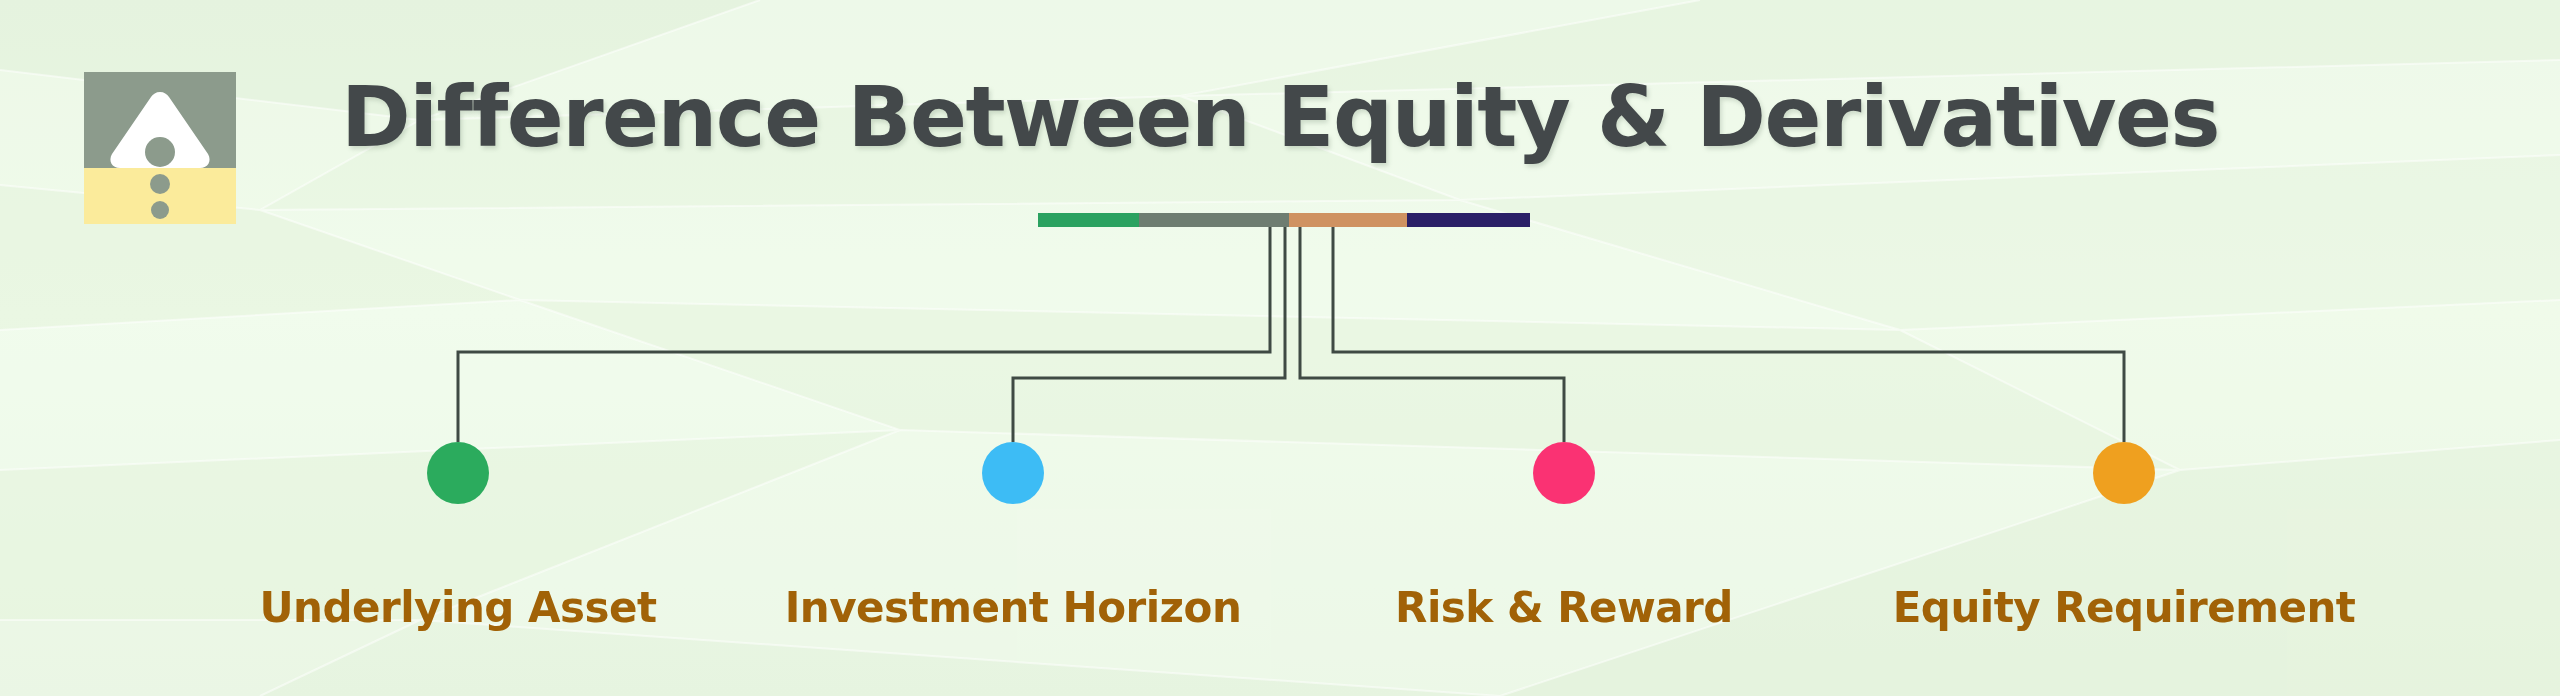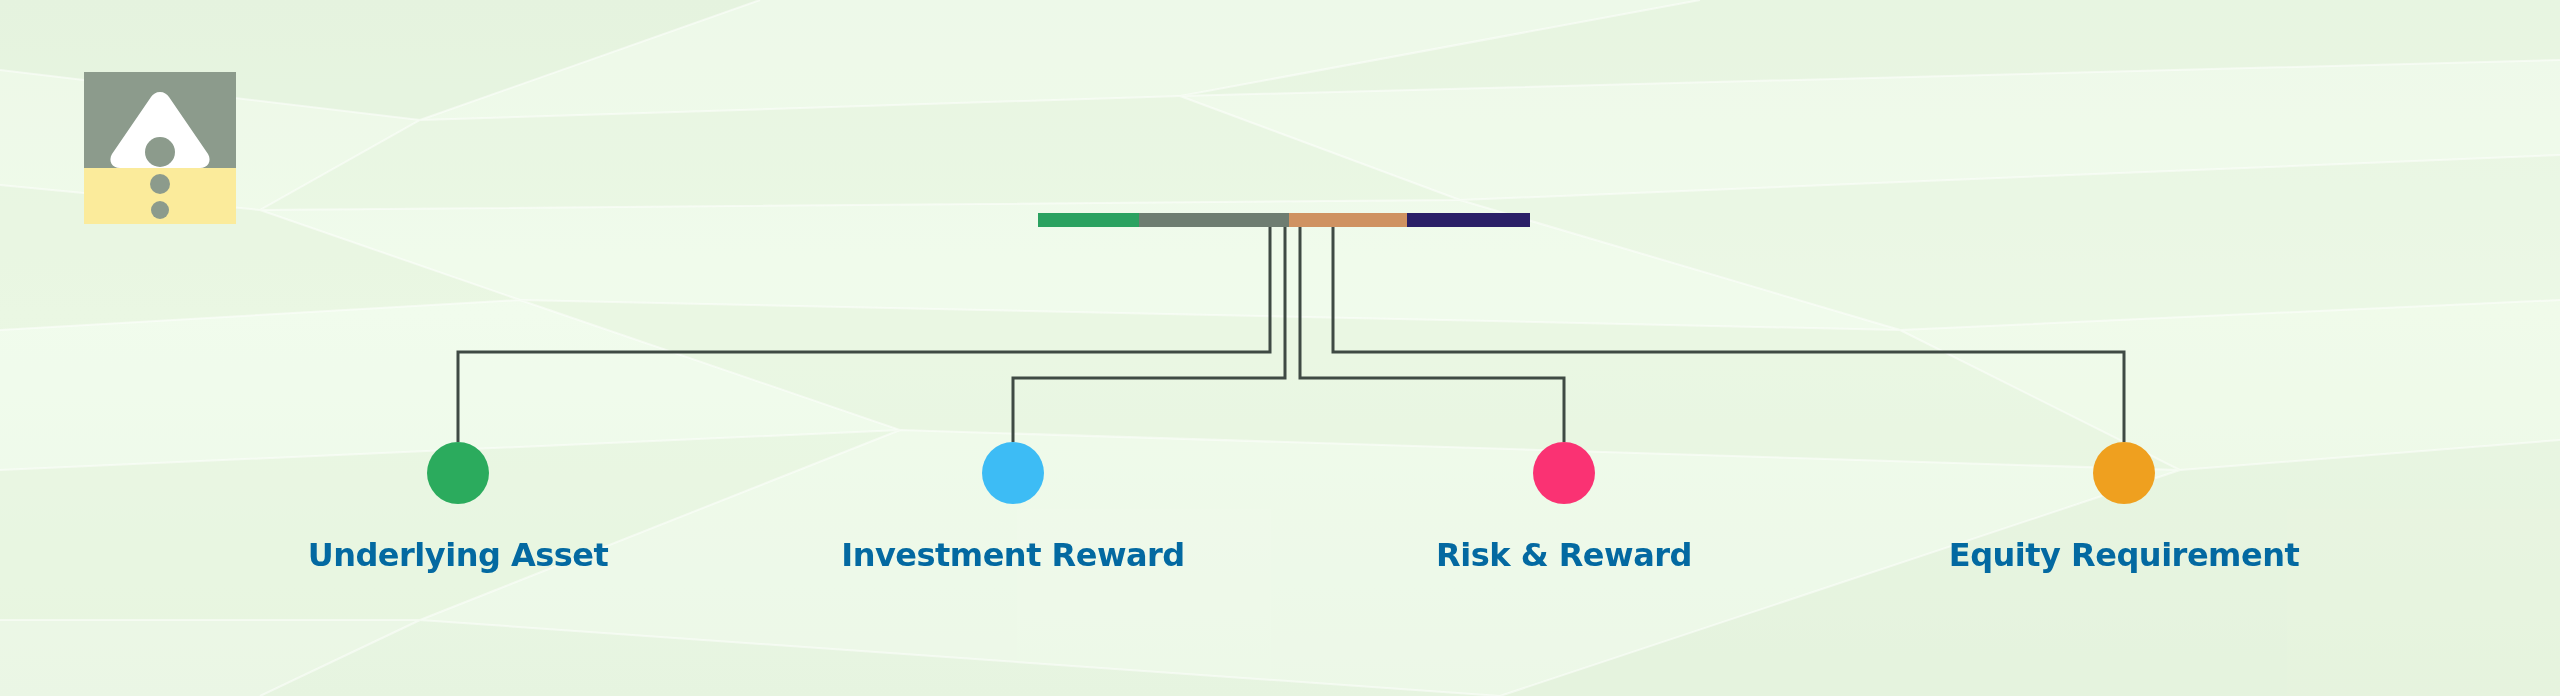--- a/index.html
+++ b/index.html
@@ -90,24 +90,25 @@
     width: 62px;
     height: 62px;
     border-radius: 50%;
     transform: translate(-50%, -50%);
   }
   .node-label {
     position: absolute;
     transform: translateX(-50%);
     font-family: "DejaVu Sans", sans-serif;
     font-weight: bold;
-    font-size: 32px;
-    color: #0369a1;
+    font-size: 42px;
+    color: #a16207;
     white-space: nowrap;
     letter-spacing: -0.5px;
+    margin-top: 47px;
   }
 </style>
 </head>
 <body>
 
 <div id="stage">
 
   <svg id="bg-texture" viewBox="0 0 2560 696" preserveAspectRatio="none">
     <defs>
       <linearGradient id="bgGrad" x1="0" y1="0" x2="0" y2="1">
@@ -150,39 +151,40 @@
     <div class="logo-top"></div>
     <div class="logo-bottom"></div>
     <svg width="152" height="152" viewBox="0 0 152 152">
       <path d="M76 20 C80 20 83 22 85 25 L124 82 C128 89 124 96 116 96 L36 96 C28 96 24 89 28 82 L67 25 C69 22 72 20 76 20 Z" fill="#ffffff"></path>
       <circle cx="76" cy="80" r="15" fill="#8c9b8c"></circle>
       <circle cx="76" cy="112" r="10" fill="#8c9b8c"></circle>
       <circle cx="76" cy="138" r="9" fill="#8c9b8c"></circle>
     </svg>
   </div>
 
+  <div id="page-title">Difference Between Equity &amp; Derivatives</div>
 
   <div id="divider">
       <div class="seg" style="background: rgb(42, 162, 96); width: 20.5%;"></div>
       <div class="seg" style="background: rgb(110, 125, 113); width: 30.5%;"></div>
       <div class="seg" style="background: rgb(207, 146, 97); width: 24%;"></div>
       <div class="seg" style="background: rgb(42, 32, 103); width: 25%;"></div>
     </div>
 
   <svg id="connectors" viewBox="0 0 2560 696" preserveAspectRatio="none">
       <path d="M1270,227 L1270,352 L458,352 L458,442" fill="none" stroke="#3f4a44" stroke-width="3"></path>
       <path d="M1285,227 L1285,378 L1013,378 L1013,442" fill="none" stroke="#3f4a44" stroke-width="3"></path>
       <path d="M1300,227 L1300,378 L1564,378 L1564,442" fill="none" stroke="#3f4a44" stroke-width="3"></path>
       <path d="M1333,227 L1333,352 L2124,352 L2124,442" fill="none" stroke="#3f4a44" stroke-width="3"></path>
     </svg>
 
   <div id="nodes-layer">
       <div class="node-dot" style="background: rgb(43, 171, 93); left: 458px; top: 473px;"></div>
       <div class="node-label" style="left: 458px; top: 536px;">Underlying Asset</div>
       <div class="node-dot" style="background: rgb(61, 188, 245); left: 1013px; top: 473px;"></div>
-      <div class="node-label" style="left: 1013px; top: 536px;">Investment Reward</div>
+      <div class="node-label" style="left: 1013px; top: 536px;">Investment Horizon</div>
       <div class="node-dot" style="background: rgb(250, 50, 115); left: 1564px; top: 473px;"></div>
       <div class="node-label" style="left: 1564px; top: 536px;">Risk &amp; Reward</div>
       <div class="node-dot" style="background: rgb(239, 160, 31); left: 2124px; top: 473px;"></div>
       <div class="node-label" style="left: 2124px; top: 536px;">Equity Requirement</div>
     </div>
 
 </div>
 
 </body></html>

